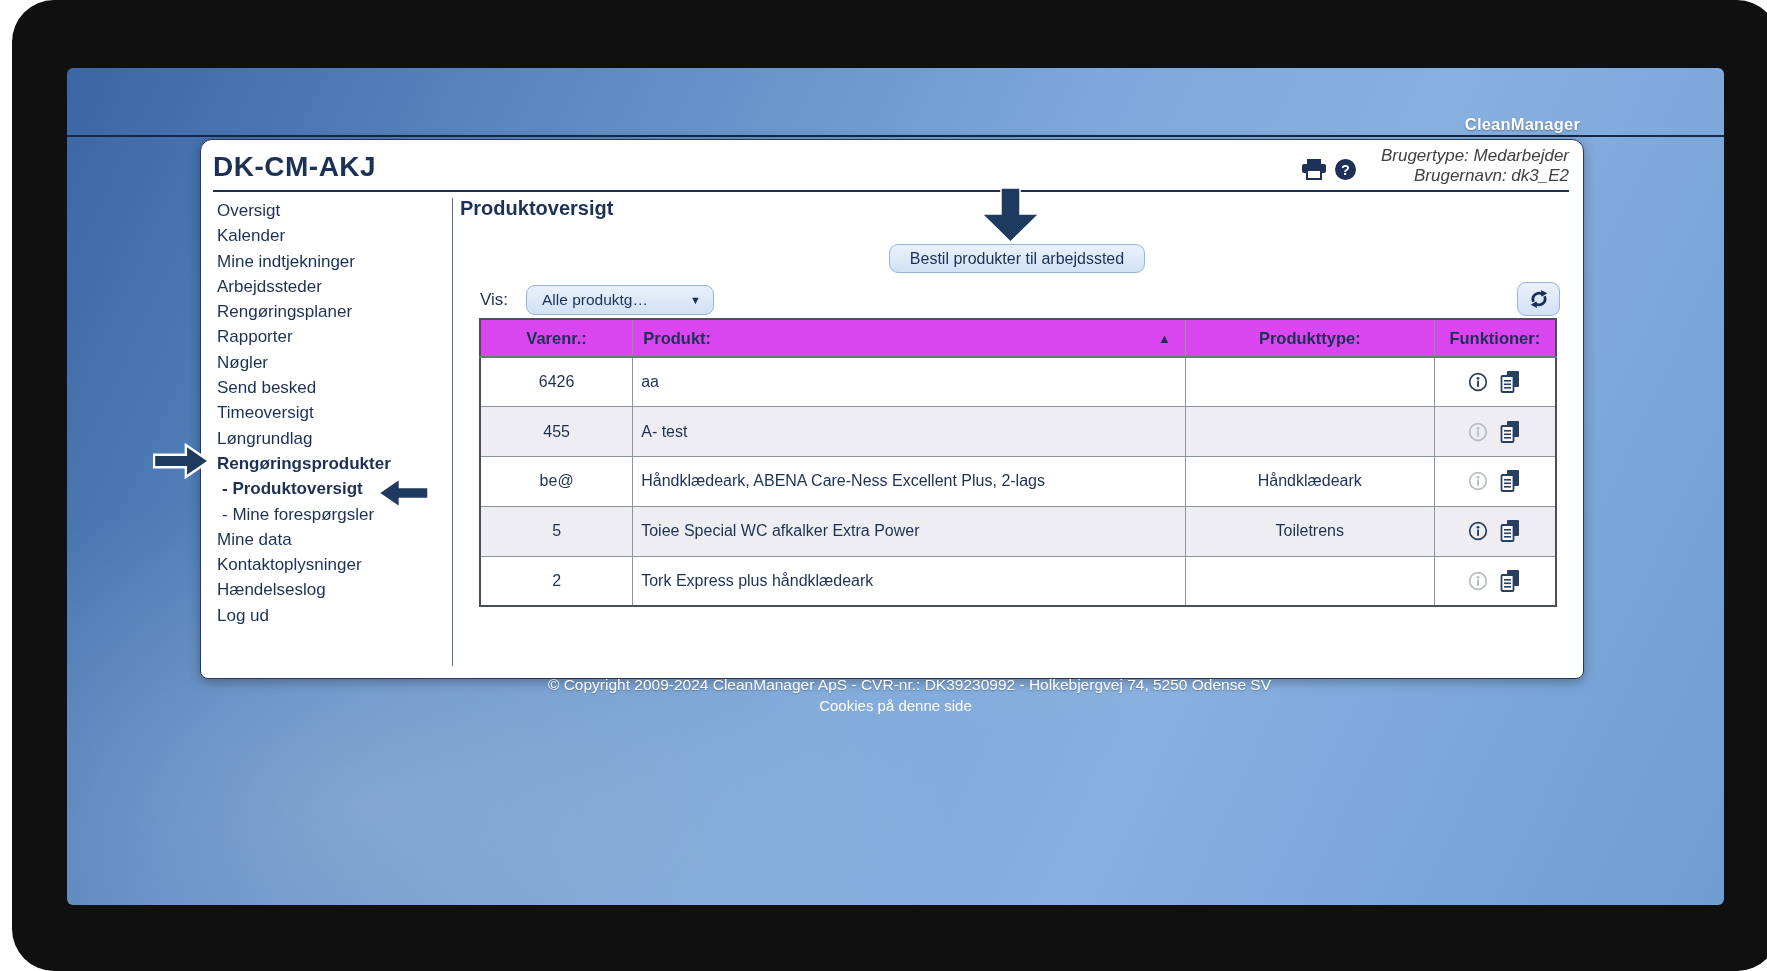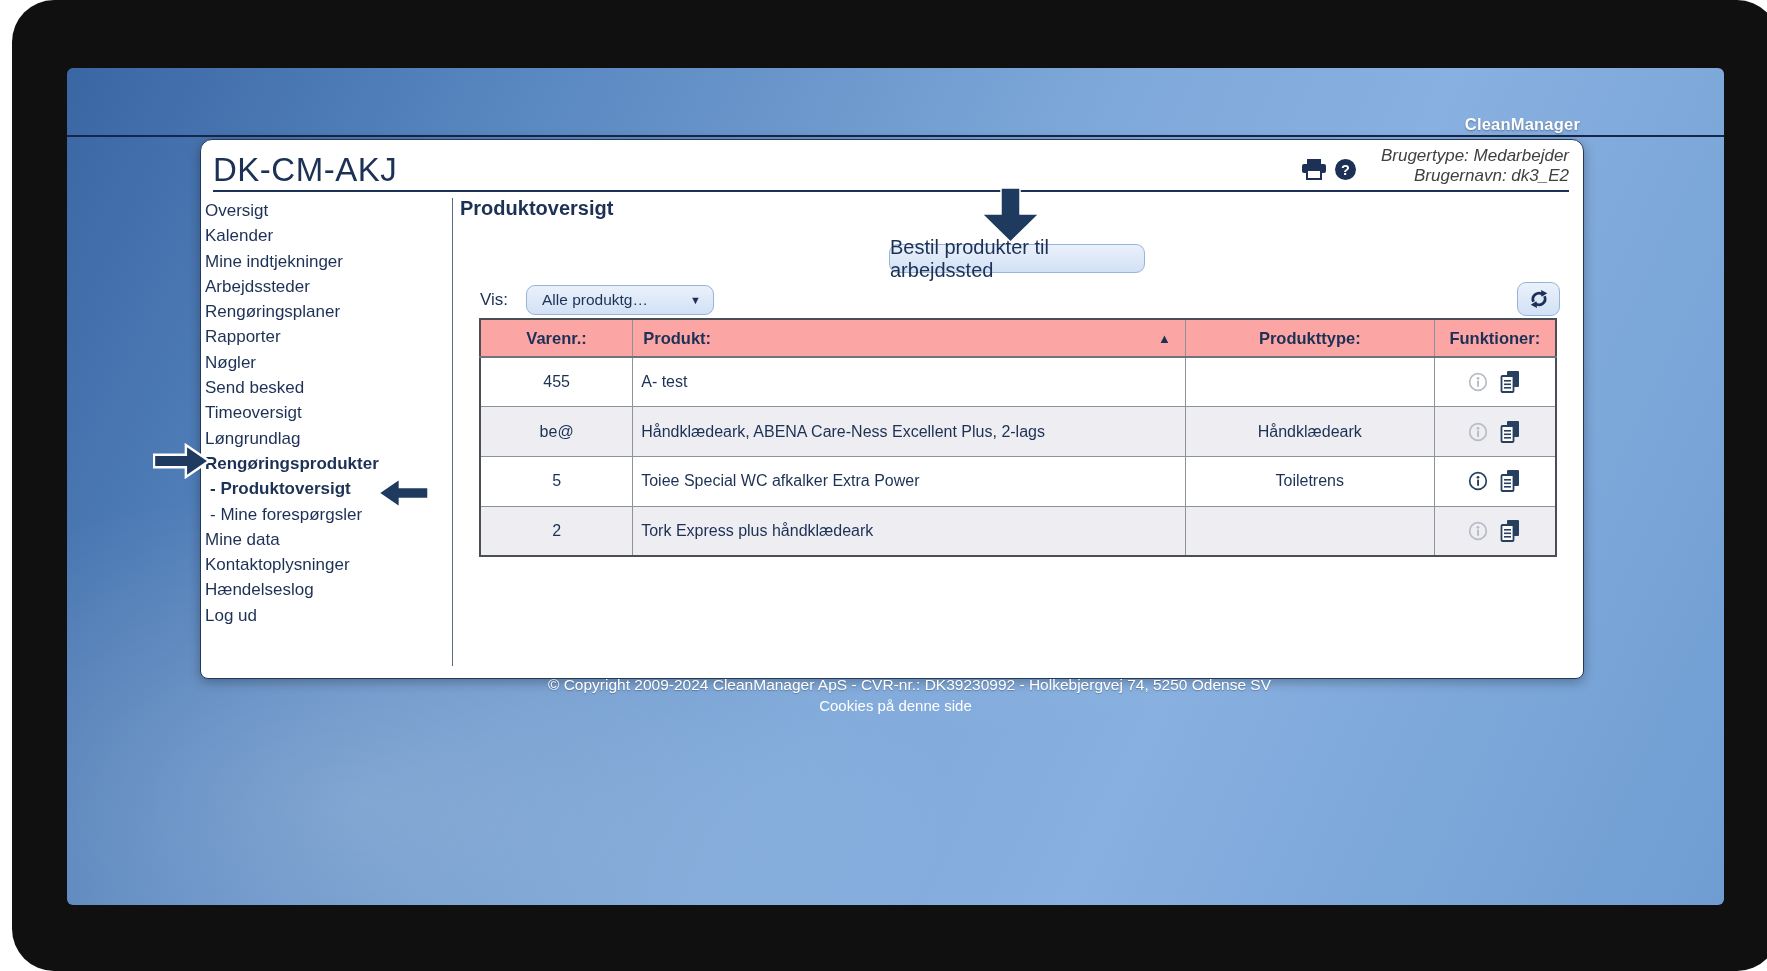--- a/index.html
+++ b/index.html
@@ -17,53 +17,53 @@
   }
   #brand-logo{top:47px;right:144px;color:#ffffff;font-weight:bold;font-size:16.5px;letter-spacing:.2px;text-shadow:0 1px 2px rgba(0,0,0,.35);}
   #top-divider{left:0;top:67px;width:100%;height:2px;background:#16284a;}
 
   
   #panel{
     left:133px;top:71px;width:1382px;height:538px;background:#ffffff;
     border:1px solid #24385a;border-radius:12px 12px 8px 8px;
     box-shadow:0 3px 12px rgba(0,0,0,.30);
   }
-  #window-title{left:12px;top:11px;font-size:33px;font-weight:normal;color:#1c3155;letter-spacing:.5px;}
+  #window-title{left:12px;top:11px;font-size:28px;font-weight:bold;color:#1c3155;letter-spacing:.5px;}
   #header-rule{left:12px;right:14px;top:50px;height:2px;background:#1c3155;}
   .hdr-icon{top:18px;width:26px;height:24px;color:#1c3155;cursor:pointer;}
   #printer-btn{left:1100px;}
   #help-btn{left:1133px;}
   #user-info{top:6px;right:14px;text-align:right;color:#404040;font-style:italic;font-size:17px;line-height:20px;}
 
   
-  #sidebar{left:4px;top:58px;width:235px;}
+  #sidebar{left:16px;top:58px;width:235px;}
   .side-item{font-size:17px;line-height:25.3px;color:#1c3155;cursor:pointer;white-space:nowrap;}
   .side-item.bold{font-weight:bold;}
   .side-item.indent{padding-left:5px;}
   #content-divider{left:251px;top:58px;width:1px;height:468px;background:#5a6a82;}
 
   
   #page-title{left:259px;top:57px;font-size:20px;font-weight:bold;color:#1c3155;}
   .blue-btn{
     display:flex;align-items:center;justify-content:center;
     background:linear-gradient(#eaf1fb,#d2e1f5);border:1px solid #97b4d9;border-radius:9px;
-    color:#1c3155;font-size:20px;cursor:pointer;box-sizing:border-box;
+    color:#1c3155;font-size:16px;cursor:pointer;box-sizing:border-box;
   }
   #order-btn{left:688px;top:104px;width:256px;height:29px;}
   #vis-label{left:279px;top:150px;font-size:17px;color:#1c3155;}
   #filter-dd{left:325px;top:145px;width:188px;height:30px;justify-content:space-between;padding:0 12px 0 15px;font-size:15.5px;}
   #filter-dd .caret{font-size:11px;color:#1c3155;margin-left:8px;}
   #refresh-btn{left:1316px;top:142px;width:43px;height:34px;}
   #refresh-btn svg{color:#1c3155;}
 
   
   #product-table{left:278px;top:178px;width:1078px;border-collapse:collapse;background:#fff;
     border:2px solid #4a4f57;}
   #product-table th{
-    background:#fca5a5;color:#1c3155;font-size:16.5px;font-weight:bold;height:36px;
+    background:#d946ef;color:#1c3155;font-size:16.5px;font-weight:bold;height:36px;
     border:1px solid #8d939b;border-bottom:2px solid #6e747c;padding:0;
   }
   #product-table td{
     color:#1c3155;font-size:16px;height:49.8px;border:1px solid #8d939b;padding:0 8px;box-sizing:border-box;
   }
   #product-table tbody tr:nth-child(even){background:#ededf2;}
   .col-varenr{width:153px;} .col-produkt{width:554px;} .col-type{width:249px;} .col-funk{width:122px;}
   .th-flex{display:flex;align-items:center;justify-content:space-between;padding:0 14px 0 10px;}
   .sort-caret{font-size:13px;color:#1c3155;}
   td.c-center,th.c-center{text-align:center;}
@@ -167,20 +167,45 @@
                 <span>Produkt:</span>
                 <span class="sort-caret">▲</span>
               </span>
             </th>
             <th class="c-center">Produkttype:</th>
             <th class="c-center">Funktioner:</th>
           </tr>
         </thead>
         <tbody>
           <tr>
+            <td class="c-center">6426</td>
+            <td class="c-left">aa</td>
+            <td class="c-center"></td>
+            <td>
+                <span class="funk-cell">
+              <span class="icon-btn">
+                <svg width="20" height="20" viewBox="0 0 20 20">
+                      <circle cx="10" cy="10" r="8.3" fill="none" stroke="currentColor" stroke-width="1.7"></circle>
+                      <circle cx="10" cy="6.3" r="1.4" fill="currentColor"></circle>
+                      <rect x="9.1" y="8.6" width="1.9" height="6.2" fill="currentColor"></rect>
+                    </svg>
+              </span>
+              <span class="icon-btn">
+                <svg width="22" height="24" viewBox="0 0 22 24">
+                      <rect x="8" y="1" width="12" height="16" rx="1" fill="currentColor"></rect>
+                      <rect x="2.5" y="6" width="12" height="16" rx="1" fill="#ffffff" stroke="currentColor" stroke-width="1.8"></rect>
+                      <rect x="5" y="10" width="7" height="1.6" fill="currentColor"></rect>
+                      <rect x="5" y="13.5" width="7" height="1.6" fill="currentColor"></rect>
+                      <rect x="5" y="17" width="7" height="1.6" fill="currentColor"></rect>
+                    </svg>
+              </span>
+            </span>
+              </td>
+          </tr>
+          <tr>
             <td class="c-center">455</td>
             <td class="c-left">A- test</td>
             <td class="c-center"></td>
             <td>
                 <span class="funk-cell">
               <span class="icon-btn dim">
                 <svg width="20" height="20" viewBox="0 0 20 20">
                       <circle cx="10" cy="10" r="8.3" fill="none" stroke="currentColor" stroke-width="1.7"></circle>
                       <circle cx="10" cy="6.3" r="1.4" fill="currentColor"></circle>
                       <rect x="9.1" y="8.6" width="1.9" height="6.2" fill="currentColor"></rect>

